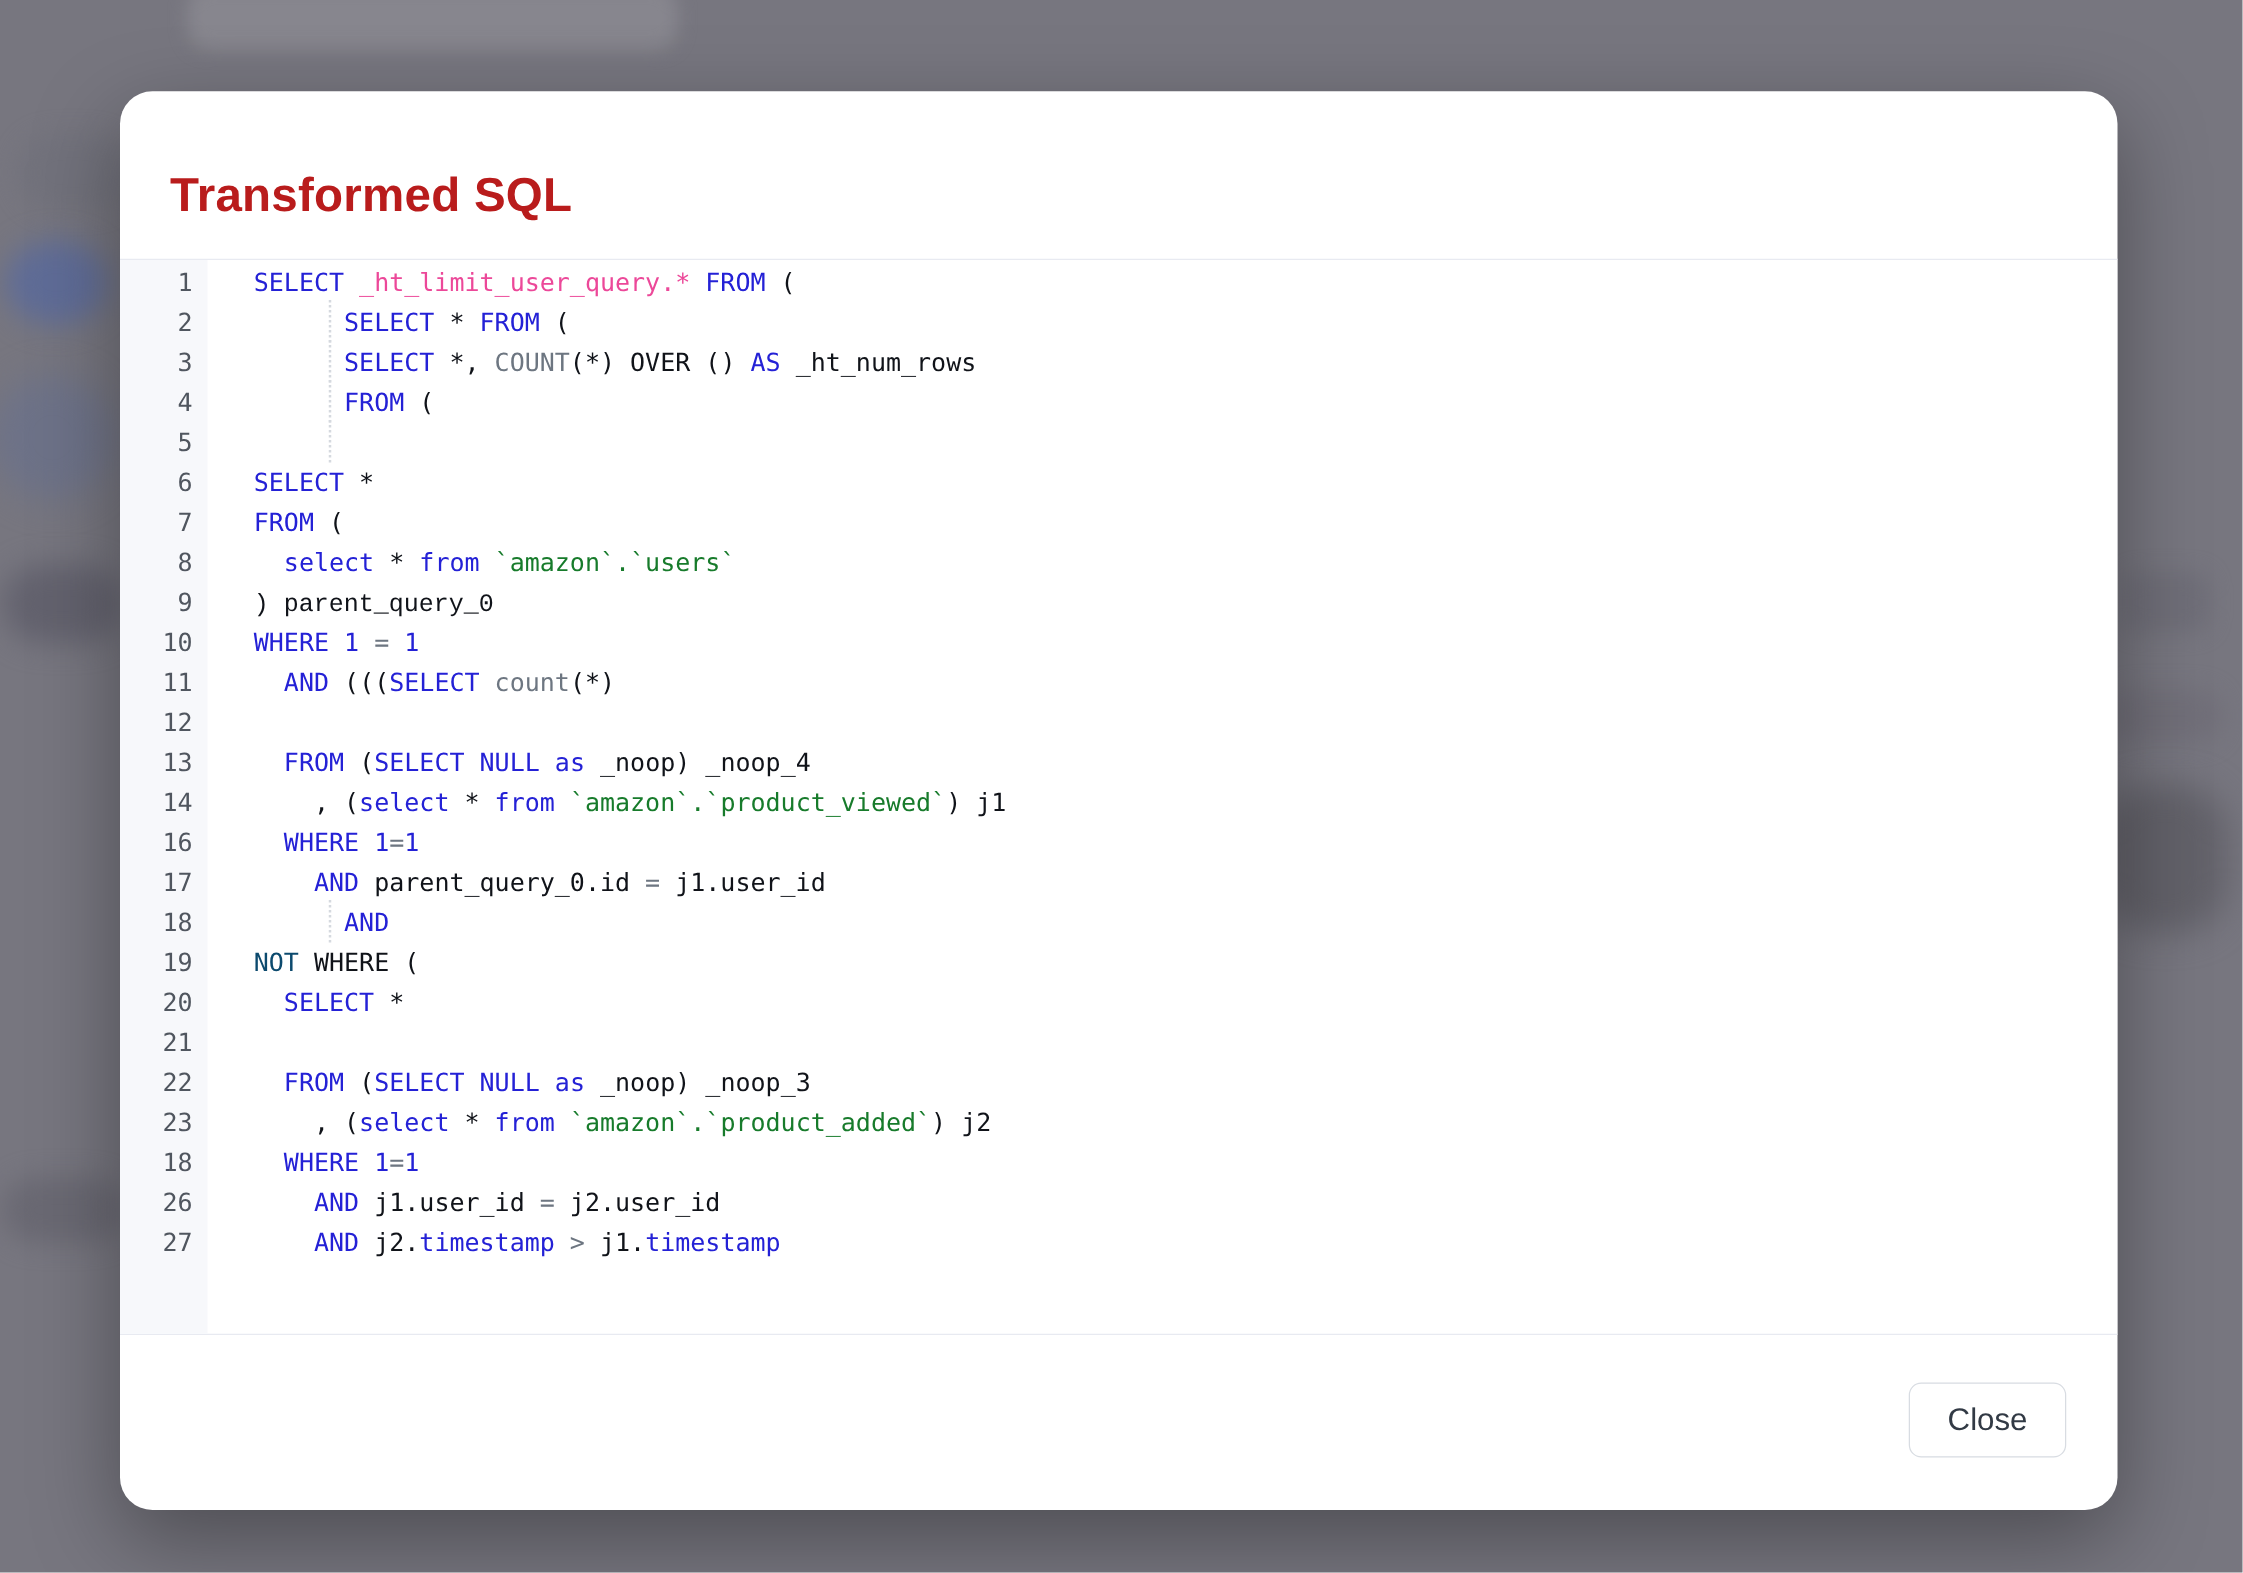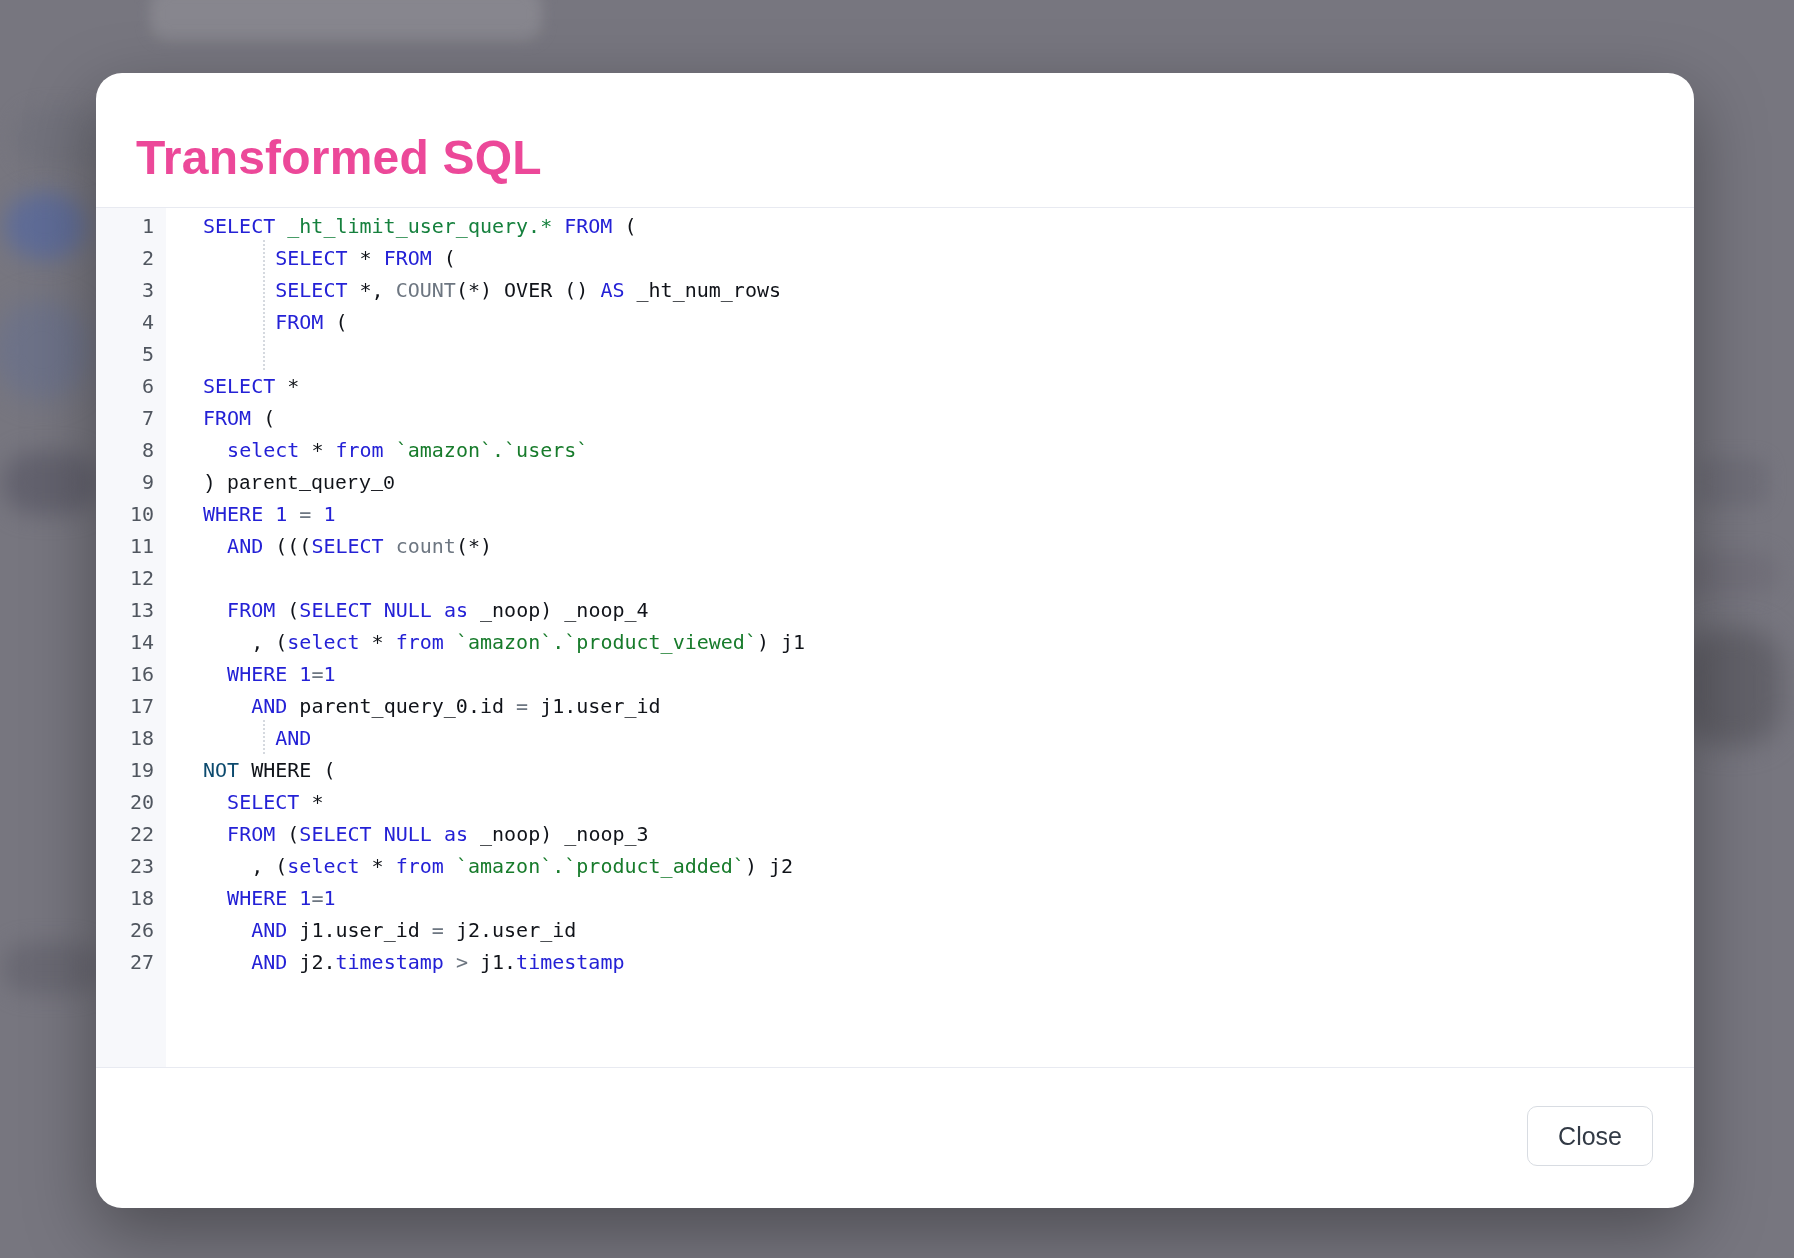--- a/index.html
+++ b/index.html
@@ -21,21 +21,21 @@
   .sh-r3{left:1682px;top:628px;width:100px;height:118px;background:#626169;border-radius:40px;filter:blur(13px);}
 
   
   .modal{
     position:absolute;left:96px;top:73px;width:1598px;height:1135px;
     background:#ffffff;border-radius:26px;
     box-shadow:0 24px 70px rgba(0,0,0,0.35);
     overflow:hidden;
   }
   .m-header{height:134px;display:flex;align-items:center;padding:0 40px;box-sizing:border-box;}
-  .m-title{font-size:48px;font-weight:600;color:#ec4899;letter-spacing:0.2px;margin-top:34px;}
+  .m-title{font-size:38px;font-weight:600;color:#b91c1c;letter-spacing:0.2px;margin-top:34px;}
 
   .code-wrap{
     position:relative;height:861px;box-sizing:border-box;
     border-top:1px solid #e8eaf1;border-bottom:1px solid #e8eaf1;
     background:#ffffff;overflow:hidden;
   }
   .gutter-bg{position:absolute;left:0;top:0;bottom:0;width:70px;background:#f7f8fb;}
   .code-lines{
     position:absolute;left:0;top:2px;right:0;
     font-family:"DejaVu Sans Mono",monospace;
@@ -76,39 +76,40 @@
 
 <div class="modal">
 
   <div class="m-header">
     <div class="m-title">Transformed SQL</div>
   </div>
 
   <div class="code-wrap">
     <div class="gutter-bg"></div>
     <div class="code-lines">
-        <div class="code-line"><span class="ln">1</span><span class="lc"><span style="color: rgb(36, 33, 214);">SELECT</span><span style="color: #15803d;"> _ht_limit_user_query.* </span><span style="color: rgb(36, 33, 214);">FROM</span><span style="color: rgb(16, 19, 25);"> (</span></span></div>
+        <div class="code-line"><span class="ln">1</span><span class="lc"><span style="color: rgb(36, 33, 214);">SELECT</span><span style="color: #ec4899;"> _ht_limit_user_query.* </span><span style="color: rgb(36, 33, 214);">FROM</span><span style="color: rgb(16, 19, 25);"> (</span></span></div>
         <div class="code-line"><span class="ln">2</span><span class="lc"><span class="guide" style="left: 5ch;"></span><span style="color: rgb(16, 19, 25);">      </span><span style="color: rgb(36, 33, 214);">SELECT</span><span style="color: rgb(16, 19, 25);"> * </span><span style="color: rgb(36, 33, 214);">FROM</span><span style="color: rgb(16, 19, 25);"> (</span></span></div>
         <div class="code-line"><span class="ln">3</span><span class="lc"><span class="guide" style="left: 5ch;"></span><span style="color: rgb(16, 19, 25);">      </span><span style="color: rgb(36, 33, 214);">SELECT</span><span style="color: rgb(16, 19, 25);"> *, </span><span style="color: rgb(109, 118, 129);">COUNT</span><span style="color: rgb(16, 19, 25);">(*) OVER () </span><span style="color: rgb(36, 33, 214);">AS</span><span style="color: rgb(16, 19, 25);"> _ht_num_rows</span></span></div>
         <div class="code-line"><span class="ln">4</span><span class="lc"><span class="guide" style="left: 5ch;"></span><span style="color: rgb(16, 19, 25);">      </span><span style="color: rgb(36, 33, 214);">FROM</span><span style="color: rgb(16, 19, 25);"> (</span></span></div>
         <div class="code-line"><span class="ln">5</span><span class="lc"><span class="guide" style="left: 5ch;"></span></span></div>
         <div class="code-line"><span class="ln">6</span><span class="lc"><span style="color: rgb(36, 33, 214);">SELECT</span><span style="color: rgb(16, 19, 25);"> *</span></span></div>
         <div class="code-line"><span class="ln">7</span><span class="lc"><span style="color: rgb(36, 33, 214);">FROM</span><span style="color: rgb(16, 19, 25);"> (</span></span></div>
         <div class="code-line"><span class="ln">8</span><span class="lc"><span style="color: rgb(16, 19, 25);">  </span><span style="color: rgb(36, 33, 214);">select</span><span style="color: rgb(16, 19, 25);"> * </span><span style="color: rgb(36, 33, 214);">from</span><span style="color: rgb(16, 19, 25);"> </span><span style="color: rgb(23, 123, 43);">`amazon`.`users`</span></span></div>
         <div class="code-line"><span class="ln">9</span><span class="lc"><span style="color: rgb(16, 19, 25); font-family: Liberation Mono, monospace;">) parent_query_0</span></span></div>
         <div class="code-line"><span class="ln">10</span><span class="lc"><span style="color: rgb(36, 33, 214);">WHERE</span><span style="color: rgb(16, 19, 25);"> </span><span style="color: rgb(36, 33, 214);">1</span><span style="color: rgb(16, 19, 25);"> </span><span style="color: rgb(109, 118, 129);">=</span><span style="color: rgb(16, 19, 25);"> </span><span style="color: rgb(36, 33, 214);">1</span></span></div>
         <div class="code-line"><span class="ln">11</span><span class="lc"><span style="color: rgb(16, 19, 25);">  </span><span style="color: rgb(36, 33, 214);">AND</span><span style="color: rgb(16, 19, 25);"> (((</span><span style="color: rgb(36, 33, 214);">SELECT</span><span style="color: rgb(16, 19, 25);"> </span><span style="color: rgb(109, 118, 129);">count</span><span style="color: rgb(16, 19, 25);">(*)</span></span></div>
         <div class="code-line"><span class="ln">12</span><span class="lc"></span></div>
         <div class="code-line"><span class="ln">13</span><span class="lc"><span style="color: rgb(16, 19, 25);">  </span><span style="color: rgb(36, 33, 214);">FROM</span><span style="color: rgb(16, 19, 25);"> (</span><span style="color: rgb(36, 33, 214);">SELECT</span><span style="color: rgb(16, 19, 25);"> </span><span style="color: rgb(36, 33, 214);">NULL</span><span style="color: rgb(16, 19, 25);"> </span><span style="color: rgb(36, 33, 214);">as</span><span style="color: rgb(16, 19, 25);"> _noop) _noop_4</span></span></div>
         <div class="code-line"><span class="ln">14</span><span class="lc"><span style="color: rgb(16, 19, 25);">    , (</span><span style="color: rgb(36, 33, 214);">select</span><span style="color: rgb(16, 19, 25);"> * </span><span style="color: rgb(36, 33, 214);">from</span><span style="color: rgb(16, 19, 25);"> </span><span style="color: rgb(23, 123, 43);">`amazon`.`product_viewed`</span><span style="color: rgb(16, 19, 25);">) j1</span></span></div>
         <div class="code-line"><span class="ln">16</span><span class="lc"><span style="color: rgb(16, 19, 25);">  </span><span style="color: rgb(36, 33, 214);">WHERE</span><span style="color: rgb(16, 19, 25);"> </span><span style="color: rgb(36, 33, 214);">1</span><span style="color: rgb(109, 118, 129);">=</span><span style="color: rgb(36, 33, 214);">1</span></span></div>
         <div class="code-line"><span class="ln">17</span><span class="lc"><span style="color: rgb(16, 19, 25);">    </span><span style="color: rgb(36, 33, 214);">AND</span><span style="color: rgb(16, 19, 25);"> parent_query_0.id </span><span style="color: rgb(109, 118, 129);">=</span><span style="color: rgb(16, 19, 25);"> j1.user_id</span></span></div>
         <div class="code-line"><span class="ln">18</span><span class="lc"><span class="guide" style="left: 5ch;"></span><span style="color: rgb(16, 19, 25);">      </span><span style="color: rgb(36, 33, 214);">AND</span></span></div>
         <div class="code-line"><span class="ln">19</span><span class="lc"><span style="color: #0c4a6e;">NOT</span><span style="color: rgb(16, 19, 25);"> WHERE (</span></span></div>
         <div class="code-line"><span class="ln">20</span><span class="lc"><span style="color: rgb(16, 19, 25);">  </span><span style="color: rgb(36, 33, 214);">SELECT</span><span style="color: rgb(16, 19, 25);"> *</span></span></div>
+        <div class="code-line"><span class="ln">21</span><span class="lc"></span></div>
         <div class="code-line"><span class="ln">22</span><span class="lc"><span style="color: rgb(16, 19, 25);">  </span><span style="color: rgb(36, 33, 214);">FROM</span><span style="color: rgb(16, 19, 25);"> (</span><span style="color: rgb(36, 33, 214);">SELECT</span><span style="color: rgb(16, 19, 25);"> </span><span style="color: rgb(36, 33, 214);">NULL</span><span style="color: rgb(16, 19, 25);"> </span><span style="color: rgb(36, 33, 214);">as</span><span style="color: rgb(16, 19, 25);"> _noop) _noop_3</span></span></div>
         <div class="code-line"><span class="ln">23</span><span class="lc"><span style="color: rgb(16, 19, 25);">    , (</span><span style="color: rgb(36, 33, 214);">select</span><span style="color: rgb(16, 19, 25);"> * </span><span style="color: rgb(36, 33, 214);">from</span><span style="color: rgb(16, 19, 25);"> </span><span style="color: rgb(23, 123, 43);">`amazon`.`product_added`</span><span style="color: rgb(16, 19, 25);">) j2</span></span></div>
         <div class="code-line"><span class="ln">18</span><span class="lc"><span style="color: rgb(16, 19, 25);">  </span><span style="color: rgb(36, 33, 214);">WHERE</span><span style="color: rgb(16, 19, 25);"> </span><span style="color: rgb(36, 33, 214);">1</span><span style="color: rgb(109, 118, 129);">=</span><span style="color: rgb(36, 33, 214);">1</span></span></div>
         <div class="code-line"><span class="ln">26</span><span class="lc"><span style="color: rgb(16, 19, 25);">    </span><span style="color: rgb(36, 33, 214);">AND</span><span style="color: rgb(16, 19, 25);"> j1.user_id </span><span style="color: rgb(109, 118, 129);">=</span><span style="color: rgb(16, 19, 25);"> j2.user_id</span></span></div>
         <div class="code-line"><span class="ln">27</span><span class="lc"><span style="color: rgb(16, 19, 25);">    </span><span style="color: rgb(36, 33, 214);">AND</span><span style="color: rgb(16, 19, 25);"> j2.</span><span style="color: rgb(36, 33, 214);">timestamp</span><span style="color: rgb(16, 19, 25);"> </span><span style="color: rgb(109, 118, 129);">&gt;</span><span style="color: rgb(16, 19, 25);"> j1.</span><span style="color: rgb(36, 33, 214);">timestamp</span></span></div>
       </div>
   </div>
 
   <div class="m-footer">
     <button class="close-btn">Close</button>

